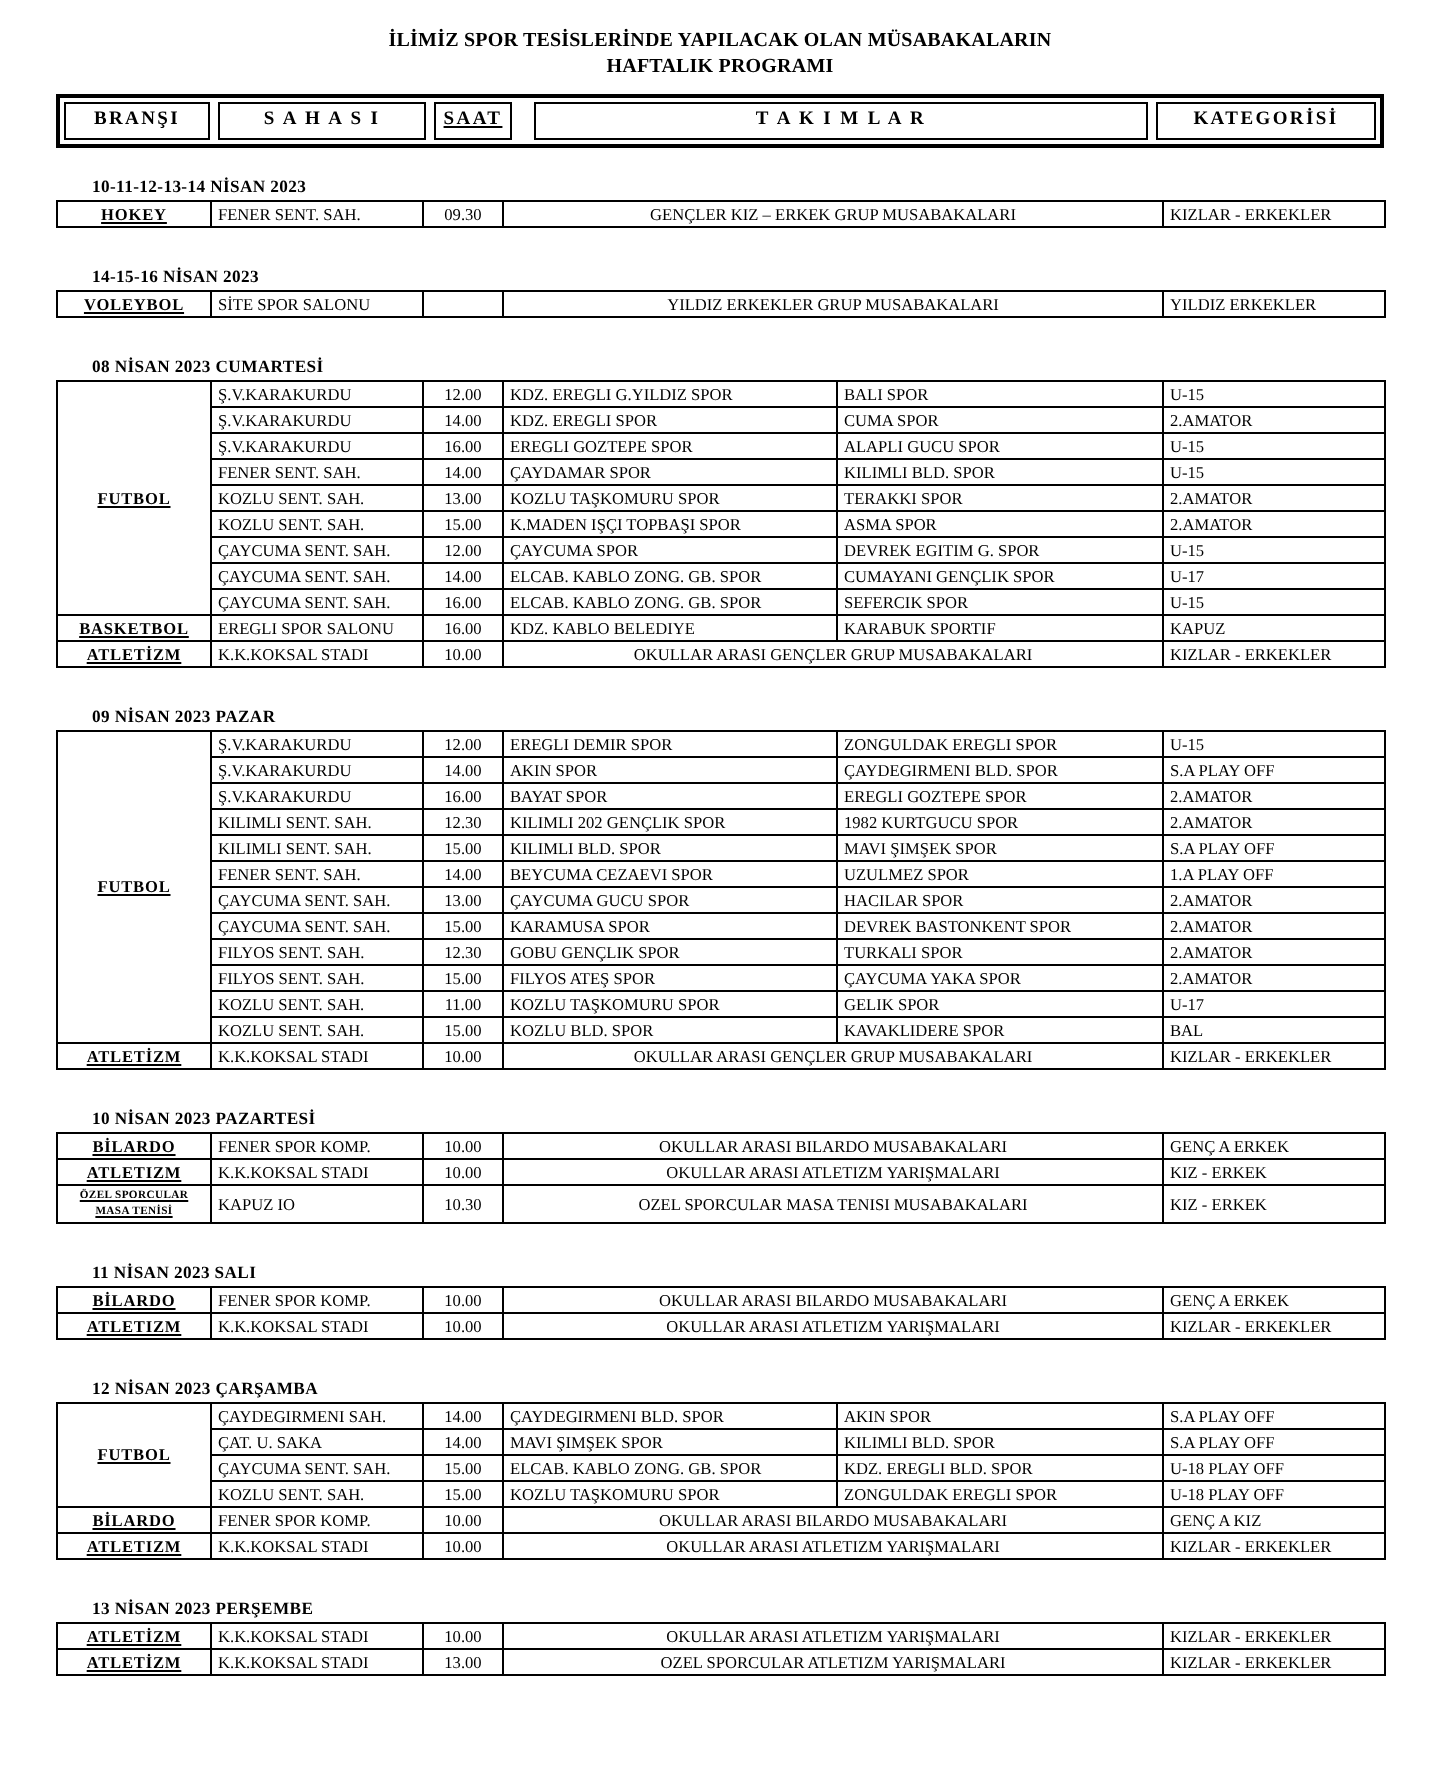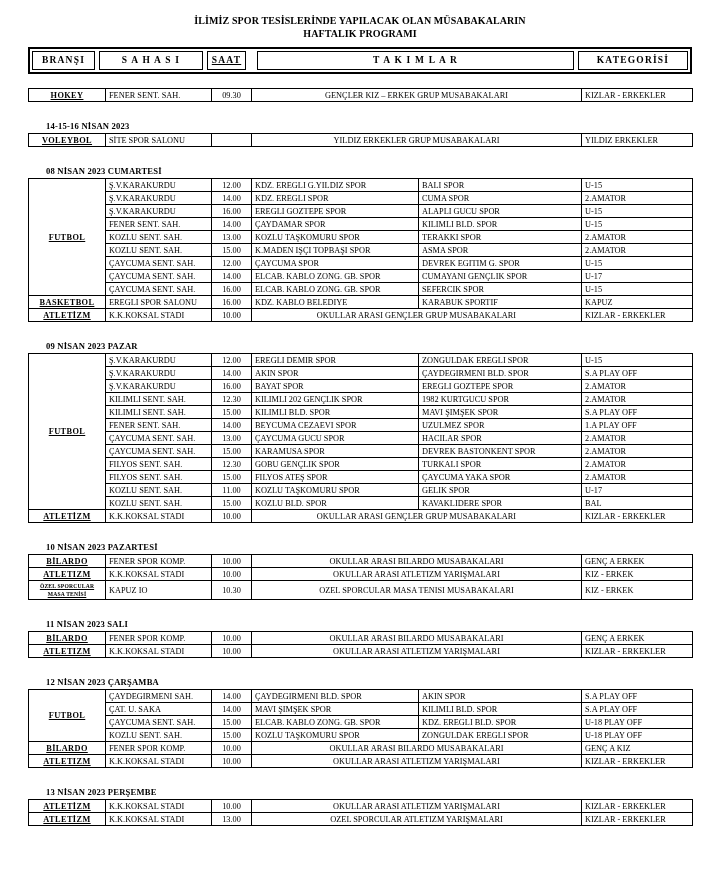--- a/index.html
+++ b/index.html
@@ -49,21 +49,21 @@
     border: 1.5px solid #000;
     font-size: 9.5px;
     font-weight: bold;
     text-align: center;
     padding: 3px 0 4px 0;
     box-sizing: border-box;
     letter-spacing: 1.2px;
     white-space: nowrap;
     overflow: hidden;
   }
-  .hc-brans { width: 63px; margin-right: 4px; }
+  .hc-brans { width: 73px; margin-right: 4px; }
   .hc-saha  { width: 104px; margin-right: 4px; }
   .hc-saat  { width: 39px; margin-right: 11px; text-decoration: underline; }
   .hc-takim { flex: 1 1 auto; margin-right: 4px; }
   .hc-kat   { width: 110px; }
 
   
   .day-group { margin: 0 28px; }
   .day-date {
     font-size: 8.6px;
     font-weight: bold;
@@ -135,20 +135,21 @@
     <div class="hcell hc-brans">BRANŞI</div>
     <div class="hcell hc-saha">S A H A S I</div>
     <div class="hcell hc-saat">SAAT</div>
     <div class="hcell hc-takim">T A K I M L A R</div>
     <div class="hcell hc-kat">KATEGORİSİ</div>
   </div>
 
   <div id="day-groups">
       <div class="spacer-md"></div>
       <div class="day-group">
+        <div class="day-date">10-11-12-13-14 NİSAN 2023</div>
         <table class="sched">
           <colgroup>
             <col class="c-brans">
             <col class="c-saha">
             <col class="c-saat">
             <col class="c-home">
             <col class="c-away">
             <col class="c-kat">
           </colgroup>
           <tbody>

